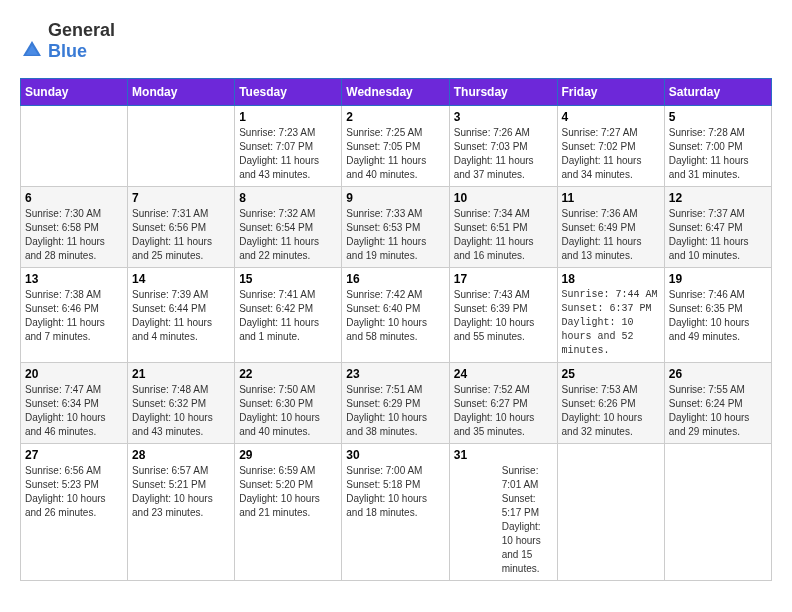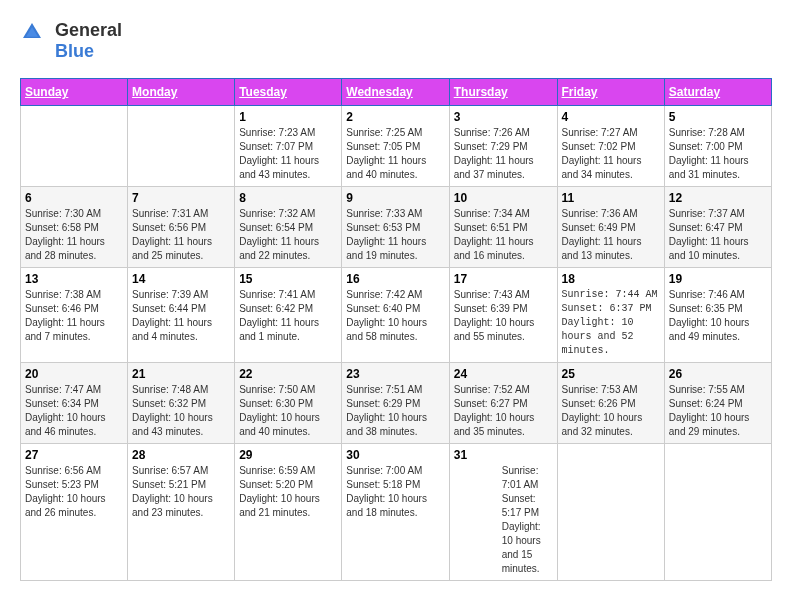--- a/index.html
+++ b/index.html
@@ -11,22 +11,22 @@
       padding: 20px;
     }
     .header {
       display: flex;
       justify-content: space-between;
       align-items: flex-start;
       margin-bottom: 16px;
     }
     .logo {
       display: flex;
-      align-items: flex-start;
-      gap: 11px;
+      align-items: flex-end;
+      gap: 4px;
     }
     .logo-icon {
       width: 24px;
       height: 24px;
     }
     .title-block {
       text-align: right;
     }
     .month-title {
       font-size: 36px;
@@ -36,27 +36,26 @@
     .location-title {
       font-size: 16px;
       color: #555;
     }
     .calendar {
       width: 100%;
       border-collapse: collapse;
       font-size: 11px;
     }
     .calendar th {
-      background-color: #d946ef;
+      background-color: #6d28d9;
       color: #fff;
       padding: 6px 4px;
       text-align: left;
       font-size: 12px;
       border: 1px solid #2a6bc5;
-      text-decoration: underline;
     }
     .calendar td {
       border: 1px solid #ccc;
       padding: 4px;
       vertical-align: top;
       width: 108px;
       min-height: 80px;
       background: #fff;
     }
     .calendar tr:nth-child(even) td {
@@ -124,21 +123,21 @@
         </td>
         <td>
           <span class="day-num">2</span>
           <div class="day-info" style="white-space: pre-line;">Sunrise: 7:25 AM
 Sunset: 7:05 PM
 Daylight: 11 hours and 40 minutes.</div>
         </td>
         <td>
           <span class="day-num">3</span>
           <div class="day-info" style="white-space: pre-line;">Sunrise: 7:26 AM
-Sunset: 7:29 PM
+Sunset: 7:03 PM
 Daylight: 11 hours and 37 minutes.</div>
         </td>
         <td>
           <span class="day-num">4</span>
           <div class="day-info" style="white-space: pre-line;">Sunrise: 7:27 AM
 Sunset: 7:02 PM
 Daylight: 11 hours and 34 minutes.</div>
         </td>
         <td>
           <span class="day-num">5</span>

